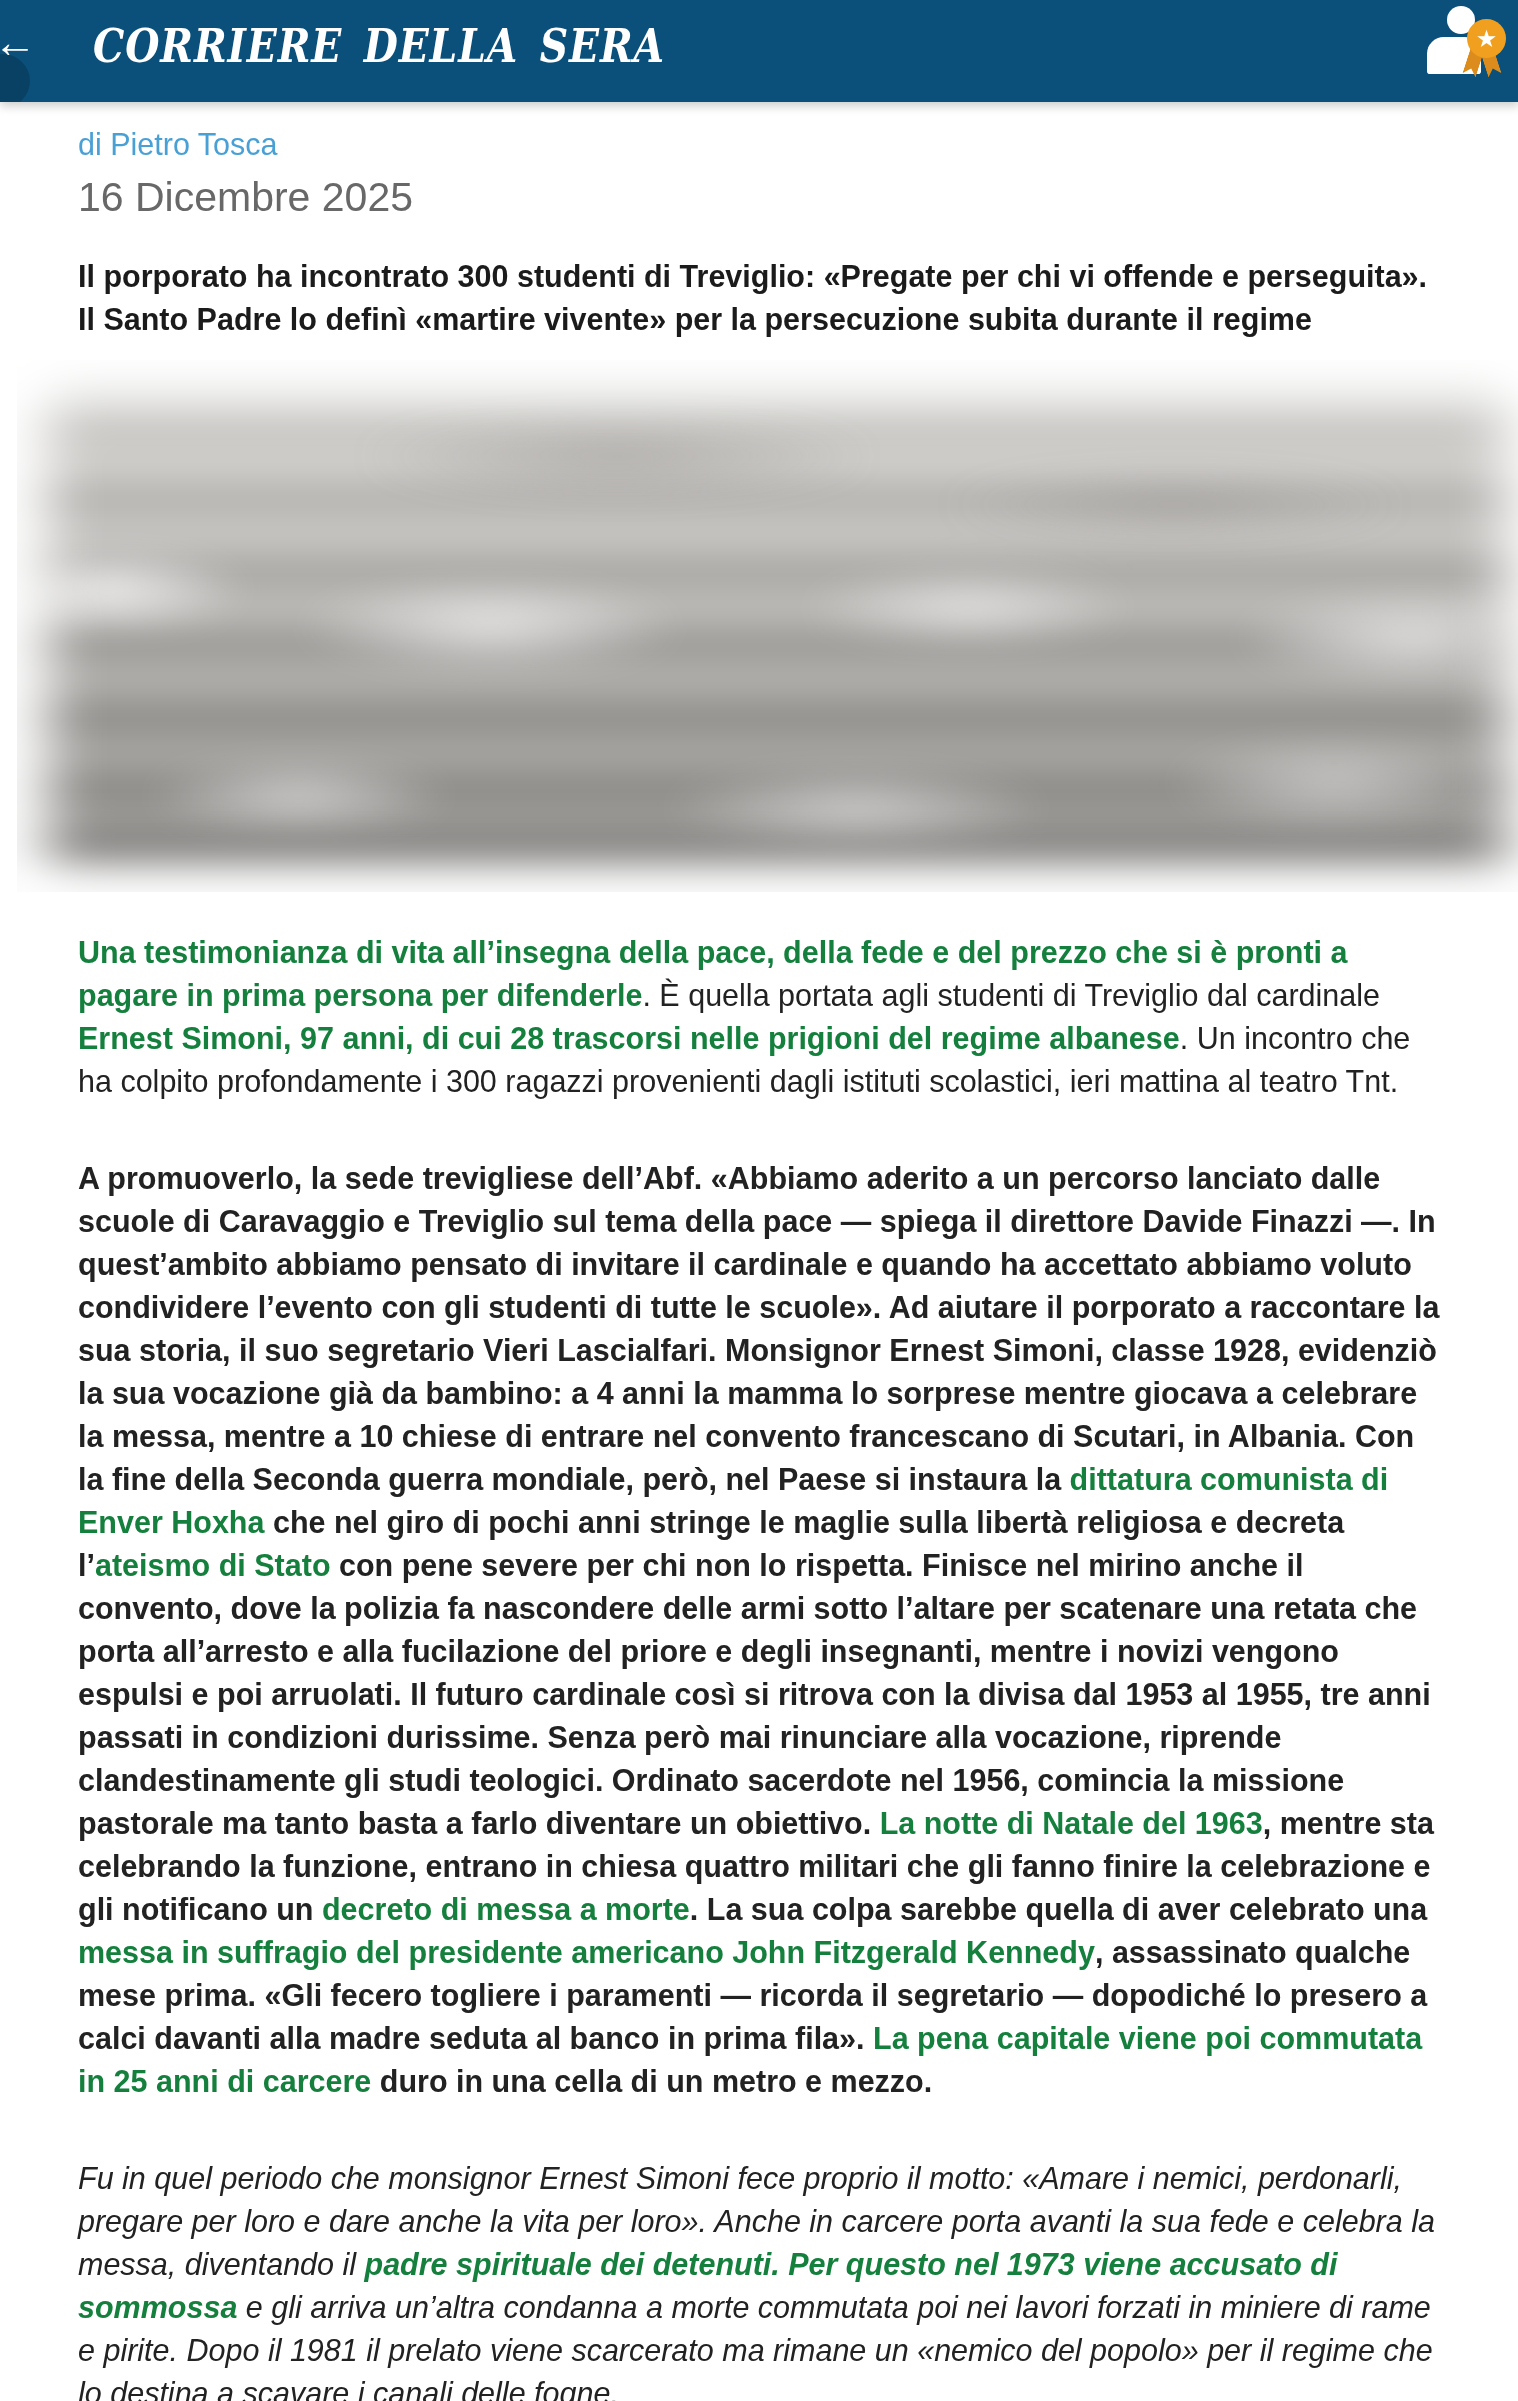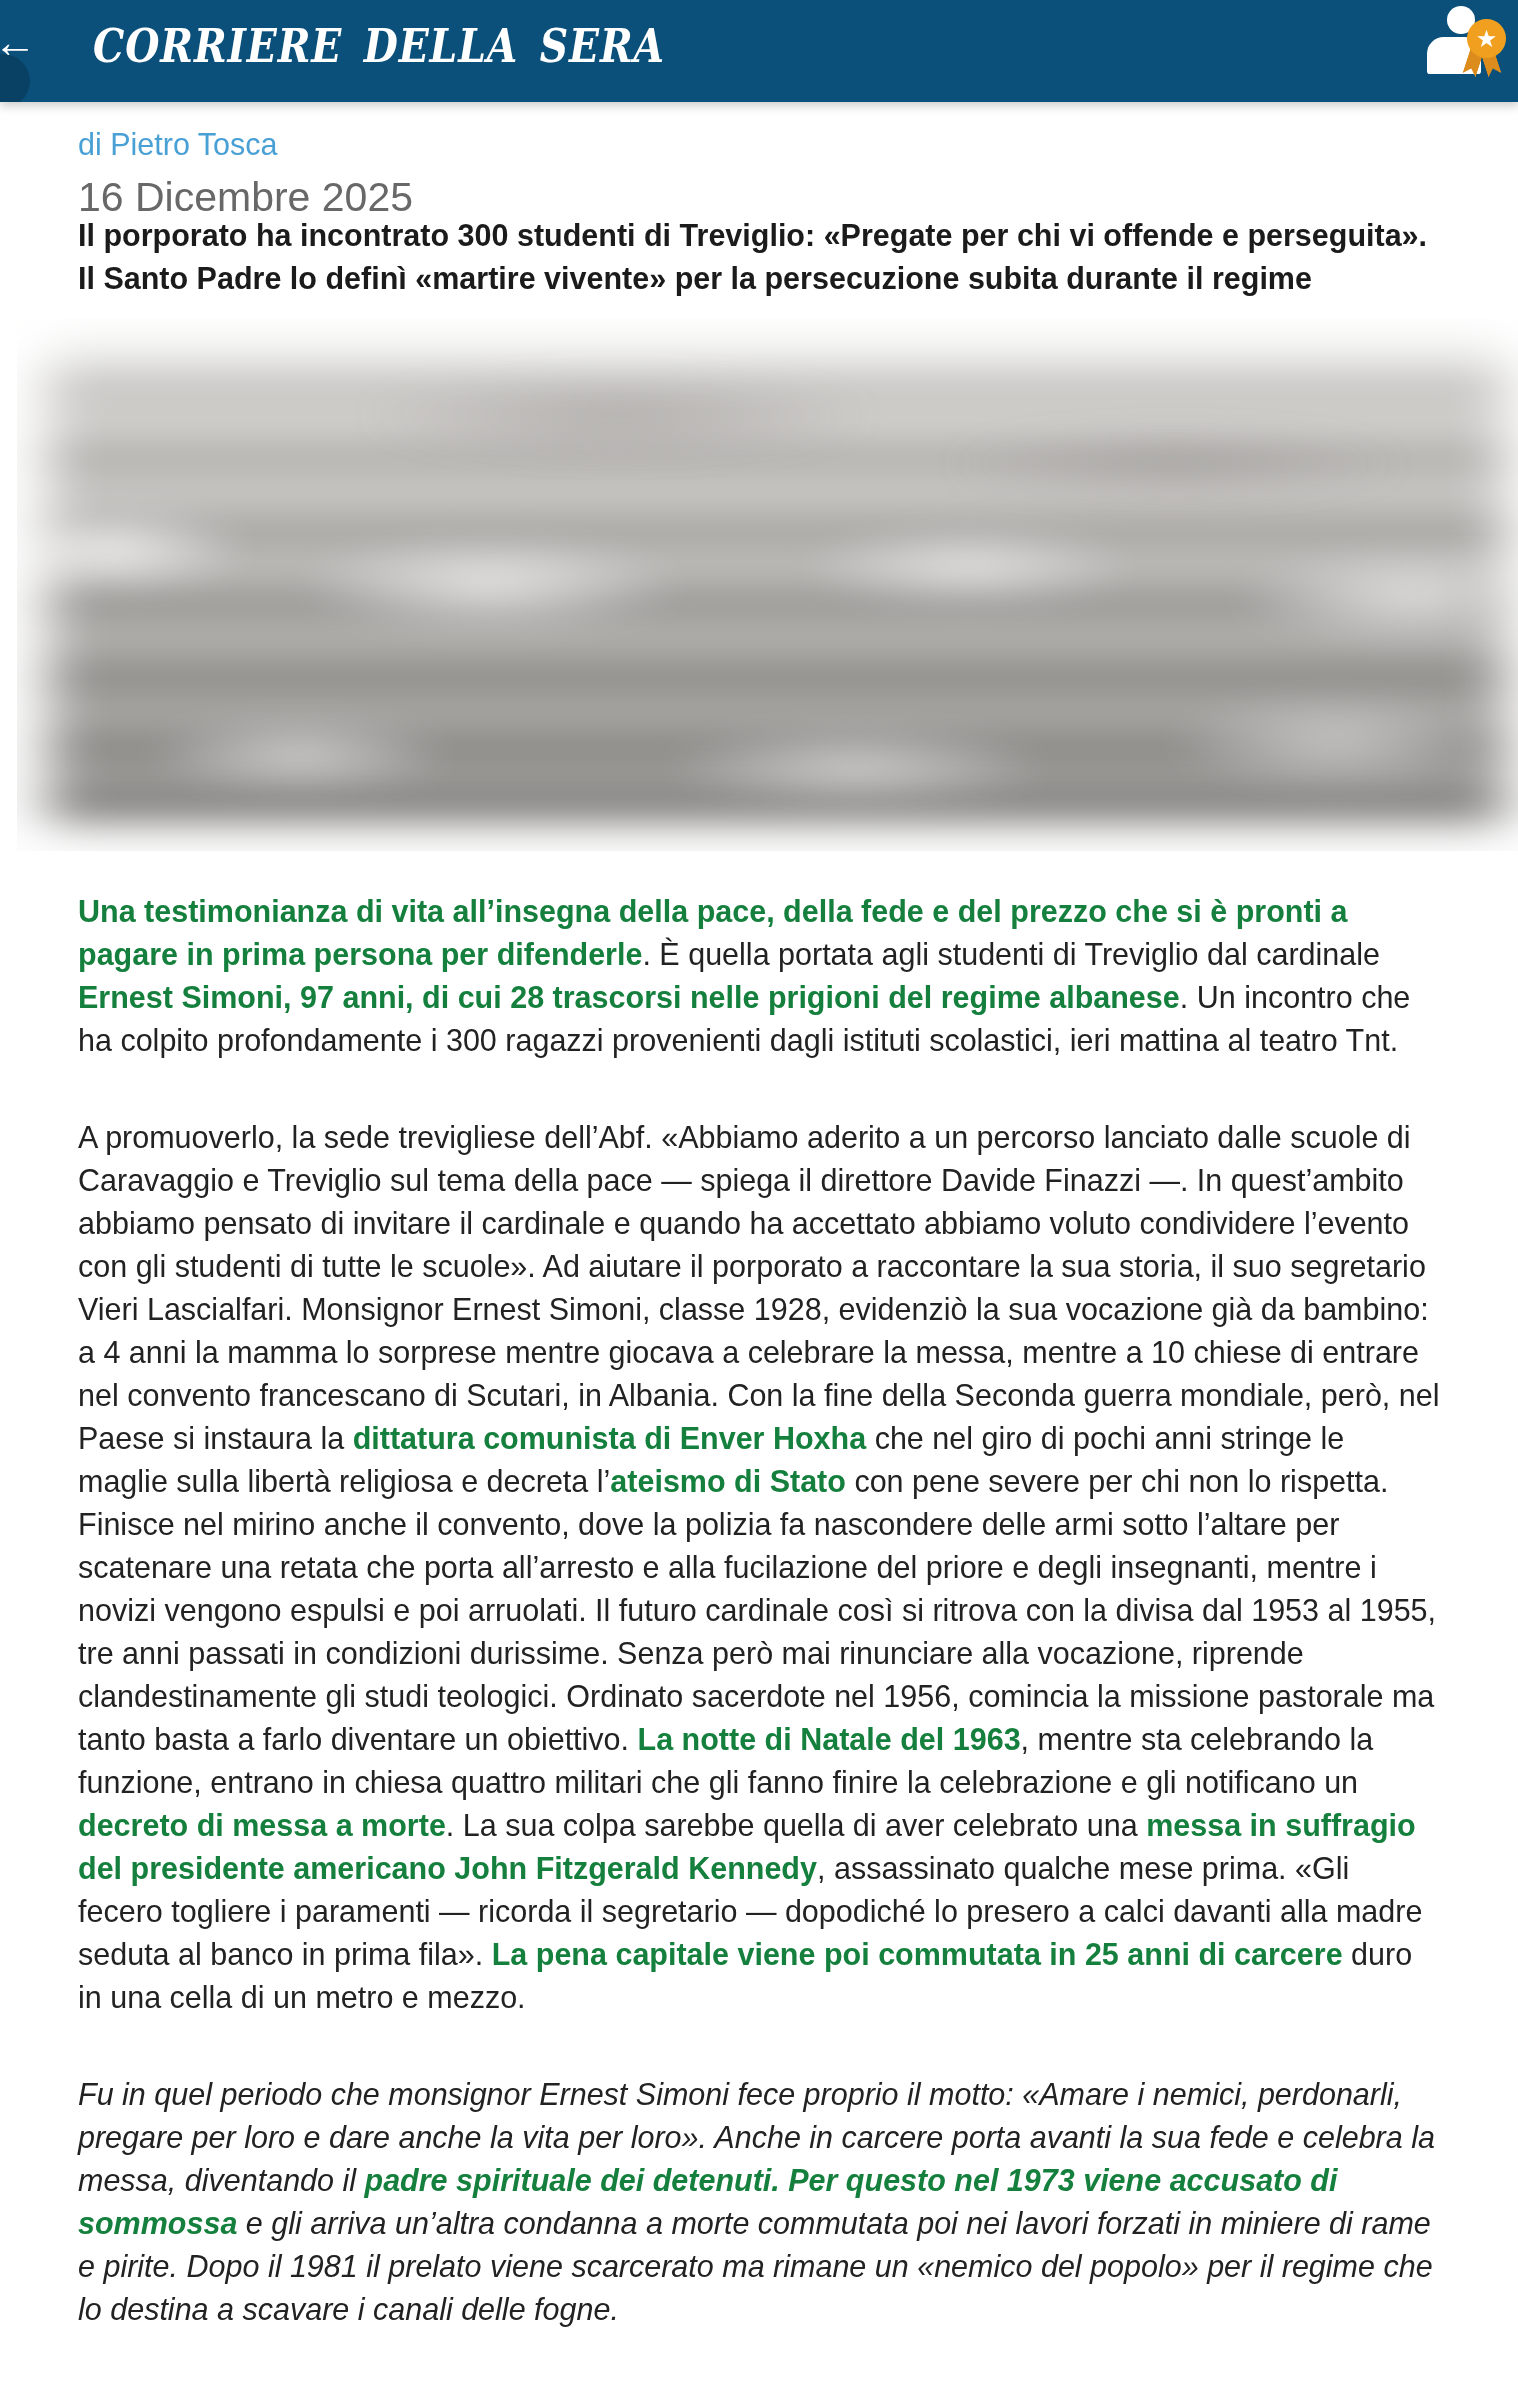--- a/index.html
+++ b/index.html
@@ -99,20 +99,21 @@
     text-decoration:none;
     cursor:pointer;
   }
   .article-date{
     margin-top:20.4px;
     color:#686868;
     font-size:41px;line-height:33px;
   }
 
   .intro{
+    margin-top:41px;
     font-size:30.5px;line-height:43px;
     font-weight:bold;
     color:#1b1b1b;
   }
 
   
   .article-image{
     position:relative;
     margin:18.5px 0 0 -61px;
     width:1519px;height:532px;
@@ -147,21 +148,21 @@
     box-shadow:inset 0 0 56px 31px #ffffff;
   }
 
   .para{
     margin:0;
     font-size:30.5px;line-height:43px;
     color:#222222;
   }
   .para strong{ color:#15803d; }
   .lead-para{ margin-top:39px; }
-  .body-para{ margin-top:54px; }
+  .body-para{ margin-top:54px;font-weight:bold; }
   .closing-para{ margin-top:54px;font-style:italic; }
 </style>
 </head>
 <body>
 
 <header class="app-header">
   <div class="ripple-circle"></div>
   <button class="back-btn">←</button>
   <div class="masthead">CORRIERE DELLA SERA</div>
   <div class="premium-icon">

